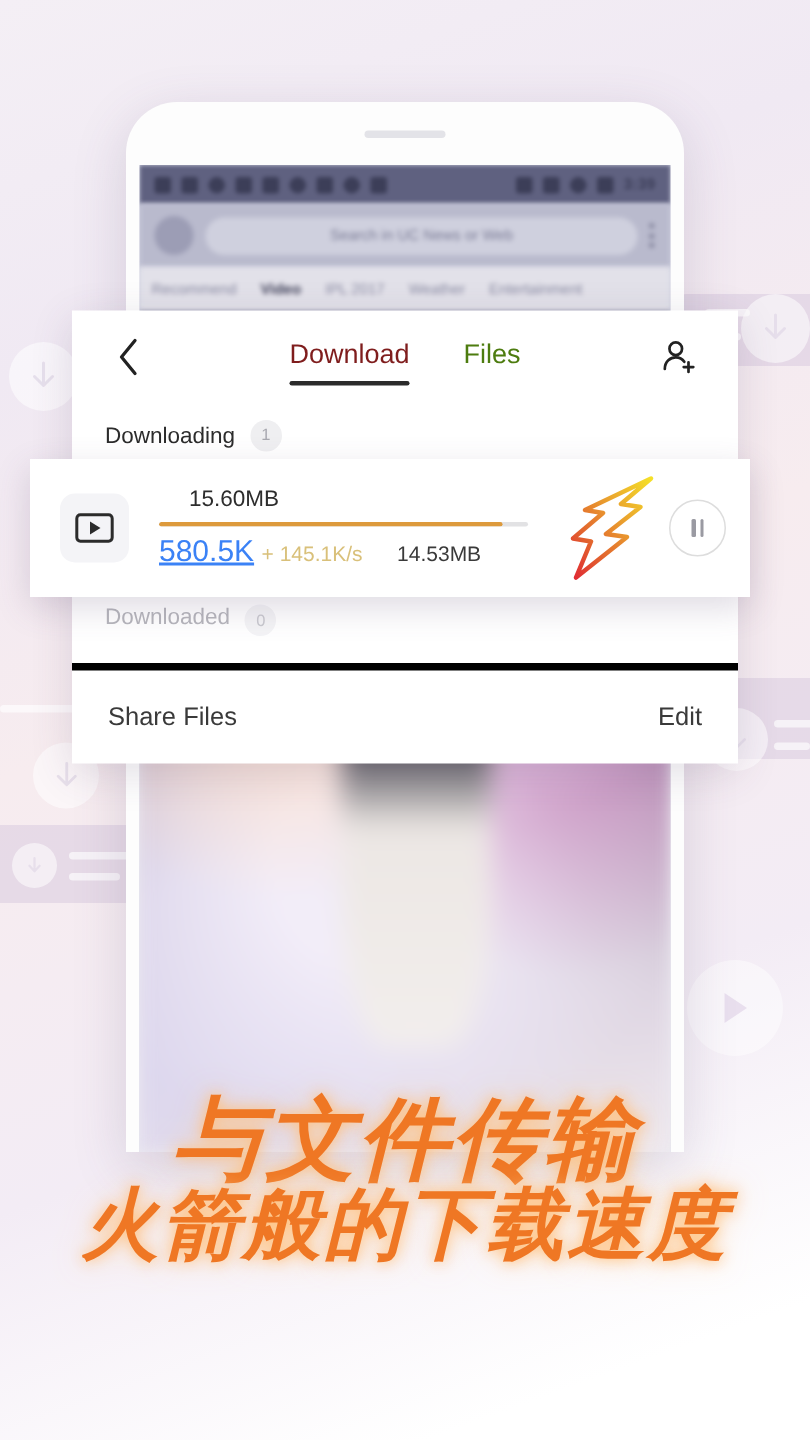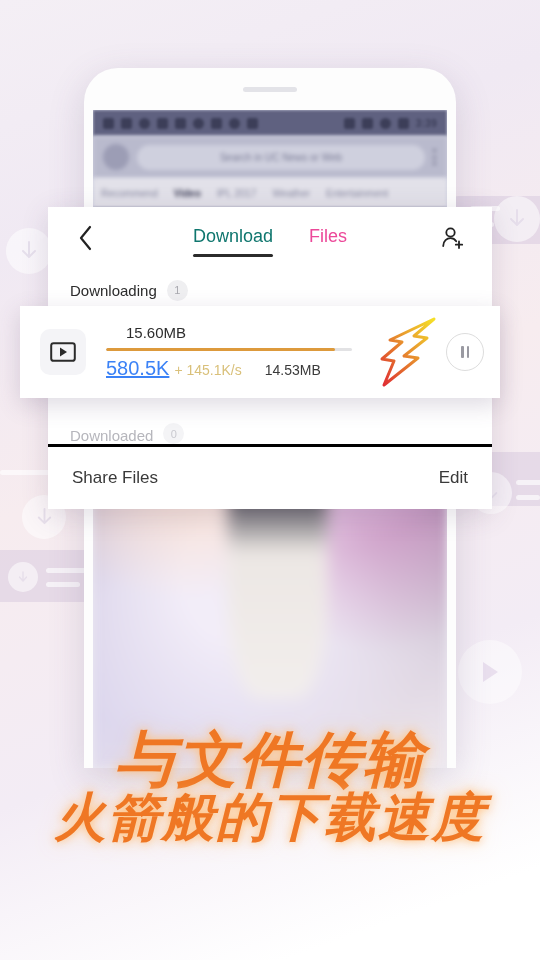--- a/index.html
+++ b/index.html
@@ -141,44 +141,44 @@
     width:30px;height:30px;display:flex;align-items:center;justify-content:center;
     cursor:pointer;
   }
   #back-btn svg{display:block;}
   #panel-tabs {
     position:absolute; left:0; right:0; top:0; bottom:0;
     display:flex; align-items:center; justify-content:center; gap:36px;
     pointer-events:none;
   }
   .ptab { pointer-events:auto; font-size:18px; position:relative; padding-bottom:3px; cursor:pointer;}
-  .ptab.active { color:#0f766e; }
+  .ptab.active { color:#7f1d1d; }
   .ptab.active::after {
     content:""; position:absolute; left:0; right:0; bottom:-7px;
     height:3px; background:#2b2b2b; border-radius:2px;
   }
-  .ptab.inactive { color:#ec4899; }
+  .ptab.inactive { color:#4d7c0f; }
   #add-user-btn { margin-left:auto; width:34px;height:34px;
     display:flex;align-items:center;justify-content:center;cursor:pointer;}
 
   #downloading-row {
     height:42px; display:flex; align-items:center; gap:10px;
     padding:0 22px;
   }
   #downloading-label { font-size:15px; color:#2c2c2c; }
   .count-badge {
     width:21px;height:21px;border-radius:50%;
     background:#efeff1; color:#a9a9b0;
     font-size:11px; display:flex;align-items:center;justify-content:center;
   }
 
   #downloaded-row {
-    height:44px; display:flex; align-items:flex-end; gap:10px;
+    height:44px; display:flex; align-items:flex-start; gap:10px;
     padding:0 22px;
-    border-bottom:3px solid #000000;
+    border-bottom:5px solid #000000;
   }
   #downloaded-label { font-size:15px; color:#b6b6bc; }
   #downloaded-row .count-badge { background:#f4f4f6; color:#c9c9cf; }
 
   #panel-footer {
     height:62px; display:flex; align-items:center; justify-content:space-between;
     padding:0 24px;
   }
   .footer-btn { font-size:17px; color:#3a3a3a; cursor:pointer; }
 

